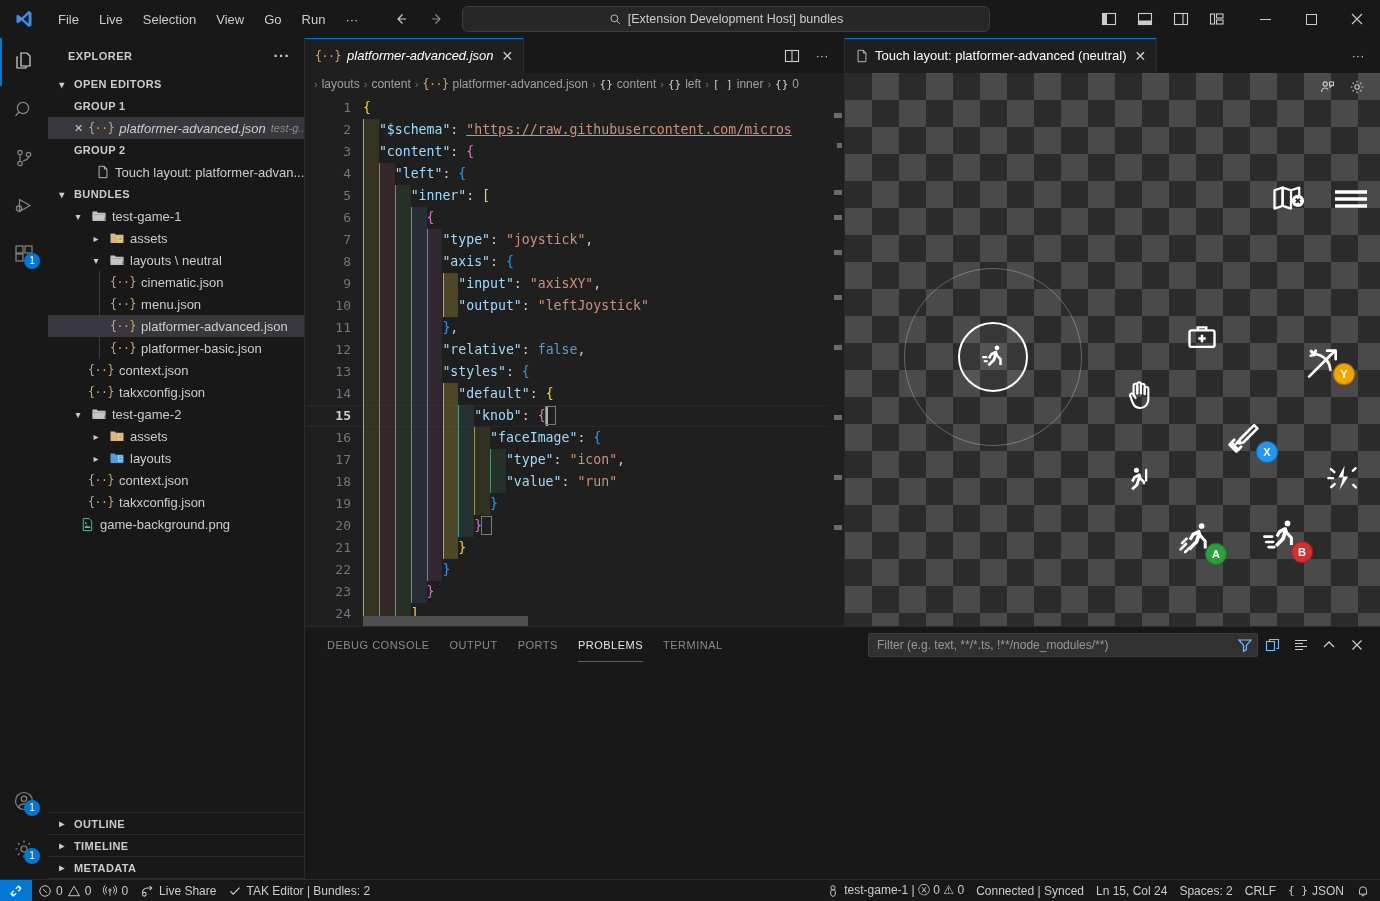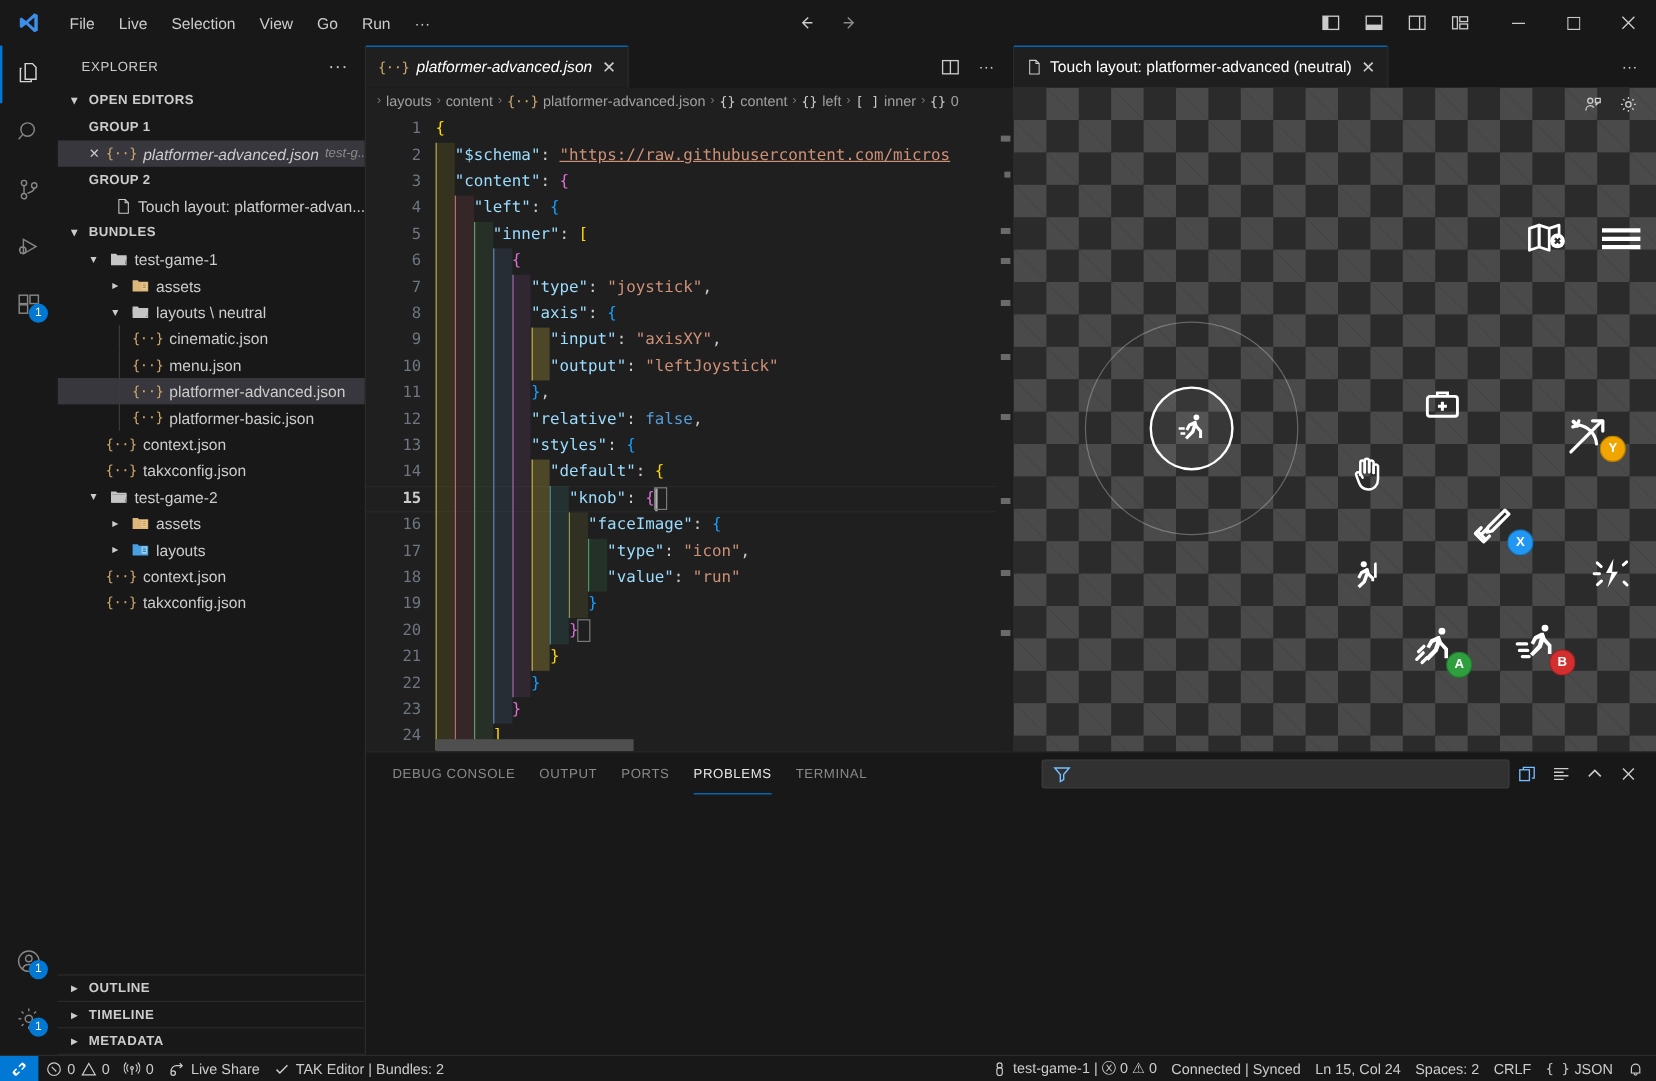--- a/index.html
+++ b/index.html
@@ -59,21 +59,21 @@
   .ab-badge {
     position:absolute; right:8px; bottom:9px; min-width:16px; height:16px; border-radius:8px;
     background:#0078d4; color:#fff; font-size:10px; line-height:16px; text-align:center; padding:0 3px;
     font-family:"Liberation Sans", sans-serif;
   }
 
   
   .sidebar { width:257px; background:#181818; flex:0 0 257px; display:flex; flex-direction:column; border-right:1px solid #2b2b2b; }
   .sb-header {
     height:35px; display:flex; align-items:center; padding:0 8px 0 20px;
-    font-size:11px; letter-spacing:.5px; color:#cccccc; text-transform:uppercase;
+    font-size:11px; letter-spacing:.5px; color:#cccccc; text-transform:uppercase;font-weight:bold;
   }
   .sb-header .dots { margin-left:auto; color:#cccccc; font-size:15px; padding:0 6px; }
   .sb-scroll { flex:1 1 auto; overflow:hidden; }
   .sect-head {
     height:22px; display:flex; align-items:center; gap:4px; padding-left:6px;
     font-size:11px; font-weight:bold; color:#cccccc; letter-spacing:.4px;
   }
   .chev { width:16px; text-align:center; font-size:10px; color:#cccccc; display:inline-block; }
   .grp-label {
     height:22px; display:flex; align-items:center; padding-left:26px;
@@ -226,20 +226,29 @@
       <div class="navbtn on">
         <svg width="16" height="16" viewBox="0 0 16 16">
             <path fill="none" stroke="currentColor" stroke-width="1.2" d="M9.5 3.5 5 8l4.5 4.5M5 8h8"></path>
           </svg>
       </div>
       <div class="navbtn">
         <svg width="16" height="16" viewBox="0 0 16 16">
             <path fill="none" stroke="currentColor" stroke-width="1.2" d="M6.5 3.5 11 8l-4.5 4.5M11 8H3"></path>
           </svg>
       </div>
+      <div class="qpick">
+        <span>
+          <svg width="13" height="13" viewBox="0 0 16 16">
+              <circle cx="6.6" cy="6.6" r="4.2" fill="none" stroke="currentColor" stroke-width="1.1"></circle>
+              <path stroke="currentColor" stroke-width="1.1" d="M9.8 9.8 13.4 13.4"></path>
+            </svg>
+        </span>
+        <span>[Extension Development Host] bundles</span>
+      </div>
     </div>
 
     <div class="tb-right">
       <div class="layoutgrp">
         <div class="icobtn">
           <svg width="16" height="16" viewBox="0 0 16 16">
               <rect x="1.5" y="2.5" width="13" height="11" fill="none" stroke="currentColor" stroke-width="1.1"></rect>
               <rect x="1.5" y="2.5" width="4.5" height="11" fill="currentColor"></rect>
             </svg>
         </div>
@@ -472,20 +481,30 @@
             </span>
             <span>layouts</span>
           </div>
           <div class="row" style="padding-left:40px;">
             <span class="jsonico">{··}</span>
             <span>context.json</span>
           </div>
           <div class="row" style="padding-left:40px;">
             <span class="jsonico">{··}</span>
             <span>takxconfig.json</span>
+          </div>
+          <div class="row" style="padding-left:32px;">
+            <span>
+              <svg width="15" height="15" viewBox="0 0 16 16">
+                  <path fill="none" stroke="#3dc9a8" stroke-width="1" d="M3.5 1.5h6L12.5 4.5v10h-9z"></path>
+                  <path fill="#3dc9a8" d="M4.6 11.8 7 8.6l1.7 2.1 1.1-1.3 1.6 2.4z"></path>
+                  <circle cx="6.2" cy="6.6" r="1" fill="#3dc9a8"></circle>
+                </svg>
+            </span>
+            <span>game-background.png</span>
           </div>
         </div>
       </div>
 
       <div class="sb-bottom">
         <div class="sect-head">
           <span class="chev">▸</span>
           <span>OUTLINE</span>
         </div>
         <div class="sect-head">
@@ -753,20 +772,21 @@
             </div>
           <div class="ptab active">
               <span>PROBLEMS</span>
             </div>
           <div class="ptab">
               <span>TERMINAL</span>
             </div>
 
           <div class="panel-actions">
             <div class="filterbox">
+              <span class="fi">Filter (e.g. text, **/*.ts, !**/node_modules/**)</span>
               <span>
                 <svg width="16" height="16" viewBox="0 0 16 16">
                     <path fill="none" stroke="#75beff" stroke-width="1.2" d="M2 3h12l-4.6 5.4v4.3l-2.8 1.6V8.4z"></path>
                   </svg>
               </span>
             </div>
             <div class="pa-ico">
               <svg width="16" height="16" viewBox="0 0 16 16">
                   <rect x="1.5" y="4.5" width="8" height="9" fill="none" stroke="#75beff" stroke-width="1.1"></rect>
                   <path fill="none" stroke="#75beff" stroke-width="1.1" d="M4.5 4.5v-2h9v9h-2"></path>

